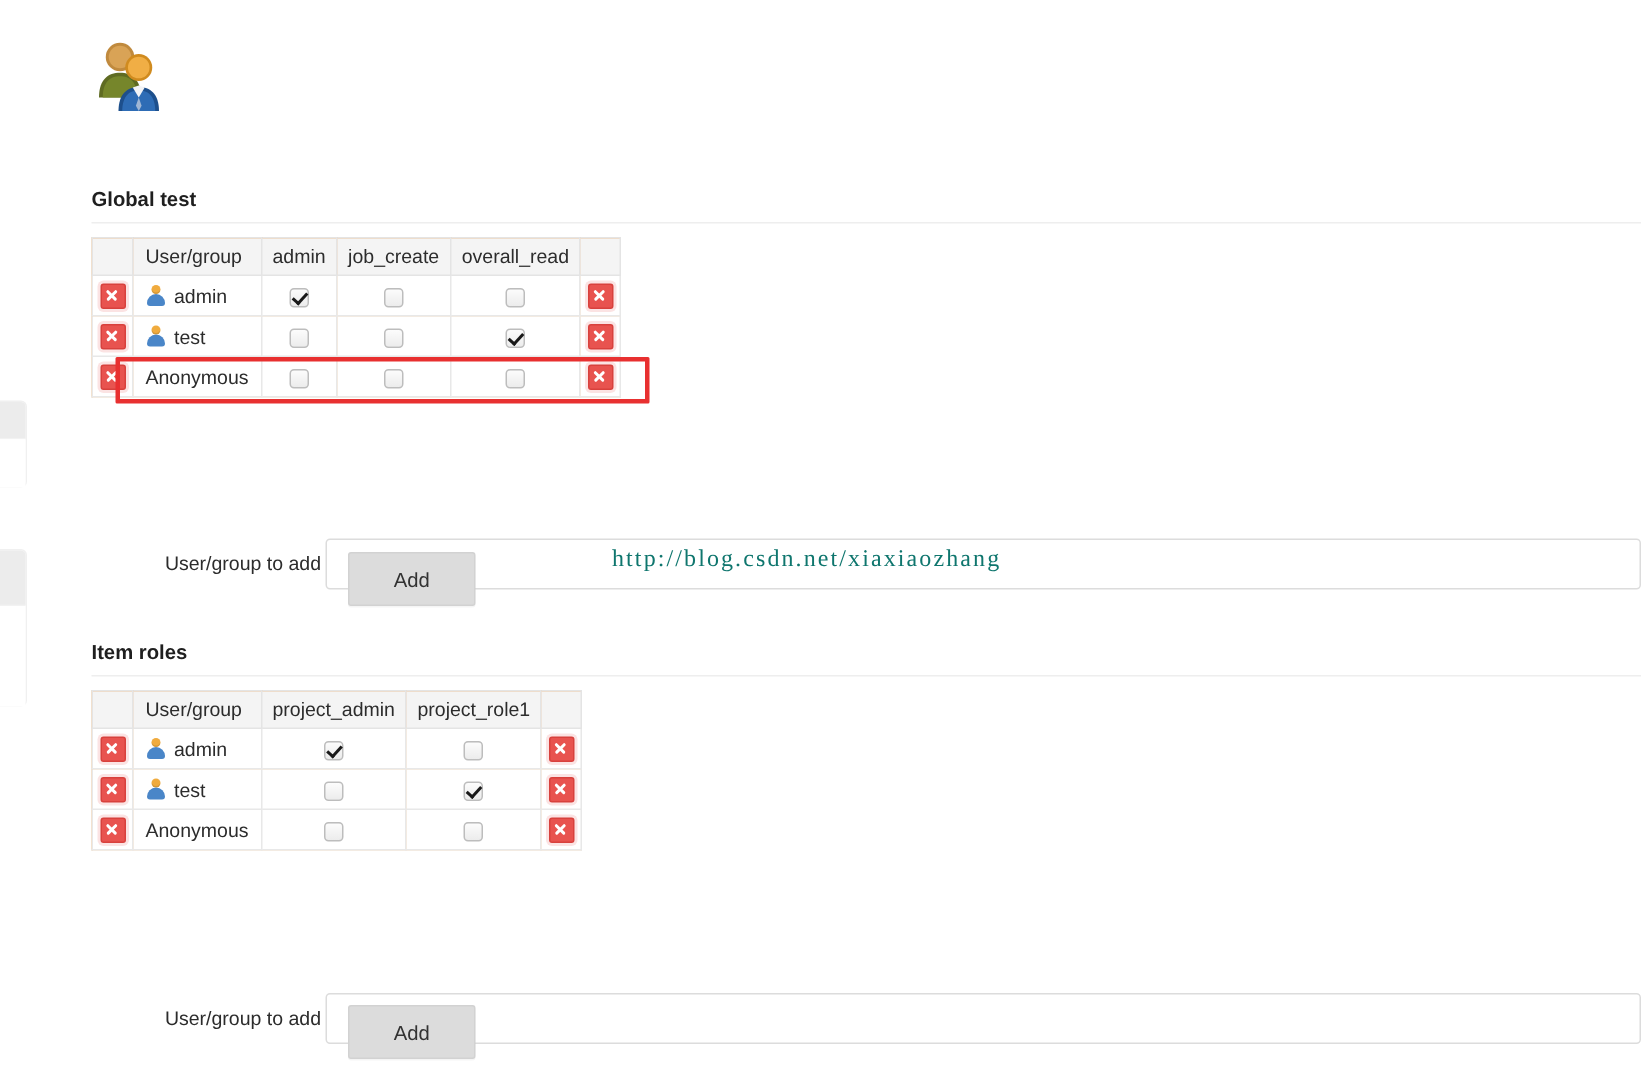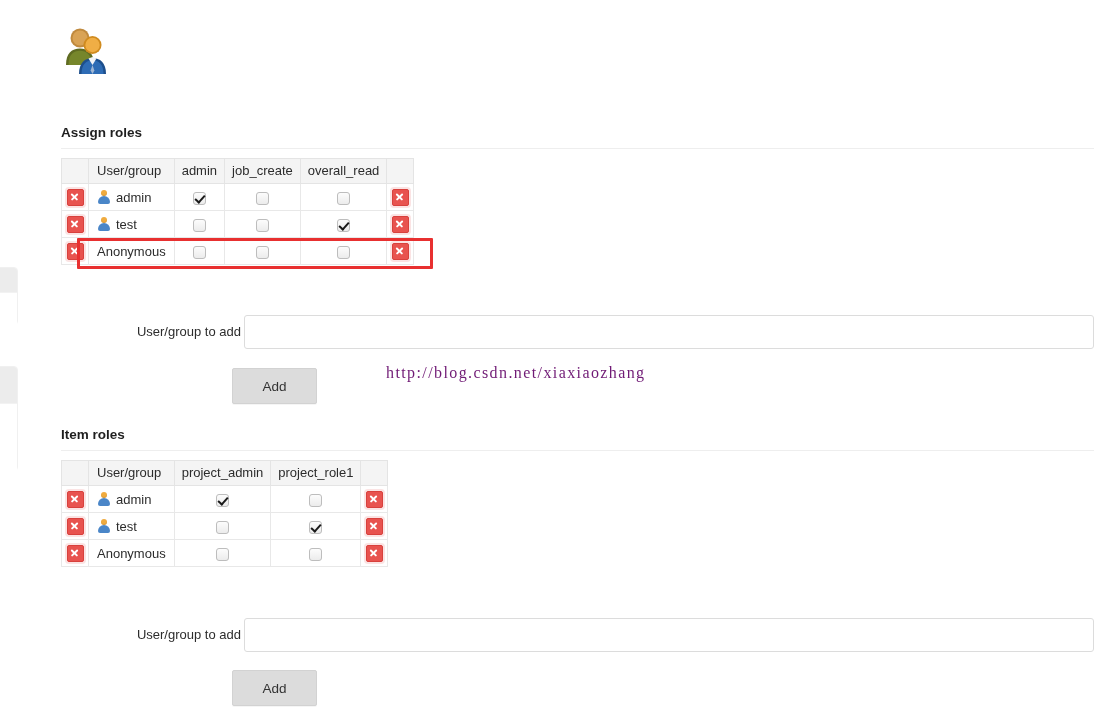--- a/index.html
+++ b/index.html
@@ -210,24 +210,25 @@
     position: absolute;
     border: 3px solid #e83030;
     box-sizing: border-box;
     pointer-events: none;
     border-radius: 1px;
   }
 
   
   .form-row {
     position: absolute;
-    left: 76px;
+    left: 49px;
     right: 0;
     display: flex;
     align-items: flex-end;
+    margin-top: 44px;
   }
   .form-label {
     width: 168px;
     text-align: right;
     padding-right: 3px;
     font-size: 13px;
     color: #2c2c2c;
     line-height: 34px;
     white-space: nowrap;
     box-sizing: border-box;
@@ -258,26 +259,26 @@
     font-family: "Liberation Sans", sans-serif;
     font-size: 13.5px;
     color: #333333;
     cursor: pointer;
     box-shadow: 0 1px 0 rgba(0,0,0,0.04);
   }
 
   
   .watermark {
     position: absolute;
-    left: 386px;
+    left: 408px;
     top: 364px;
     font-family: "Liberation Serif", serif;
     font-size: 16px;
     letter-spacing: 1.4px;
-    color: #701a75;
+    color: #0f766e;
     white-space: nowrap;
     user-select: none;
   }
 </style>
 </head>
 <body>
 
 <div class="edge-box" id="edge-box-1">
   <div class="edge-box-head"></div>
   <div class="edge-box-body"></div>
@@ -299,21 +300,21 @@
       <circle cx="30.5" cy="20" r="9" fill="#d08b1f"></circle>
       <circle cx="30.5" cy="20" r="7.2" fill="#f0ae45"></circle>
       <path d="M17 49 C17 37.5 23 33 30.5 33 C38 33 44 37.5 44 49 Z" fill="#1d4f8c"></path>
       <path d="M19.5 49 C19.5 39 24.5 35.2 30.5 35.2 C36.5 35.2 41.5 39 41.5 49 Z" fill="#2e6cb5"></path>
       <path d="M26.5 33.4 L30.5 40 L34.5 33.4 L30.5 32 Z" fill="#f3f4f6"></path>
       <path d="M30.5 40 L28.6 45.5 L30.5 49 L32.4 45.5 Z" fill="#9fb6d4"></path>
     </svg>
   </div>
 </div>
 
-<div class="section-heading" style="top:125px;">Assign roles</div>
+<div class="section-heading" style="top:125px;">Global test</div>
 <div class="section-rule" style="top:148px;"></div>
 
 <div class="roles-block" style="left:61px; top:158px;">
   <table class="roles-table">
     <thead>
       <tr>
         <th class="gutter-cell"></th>
         <th class="col-usergroup">User/group</th>
         <th>admin</th>
         <th>job_create</th>

